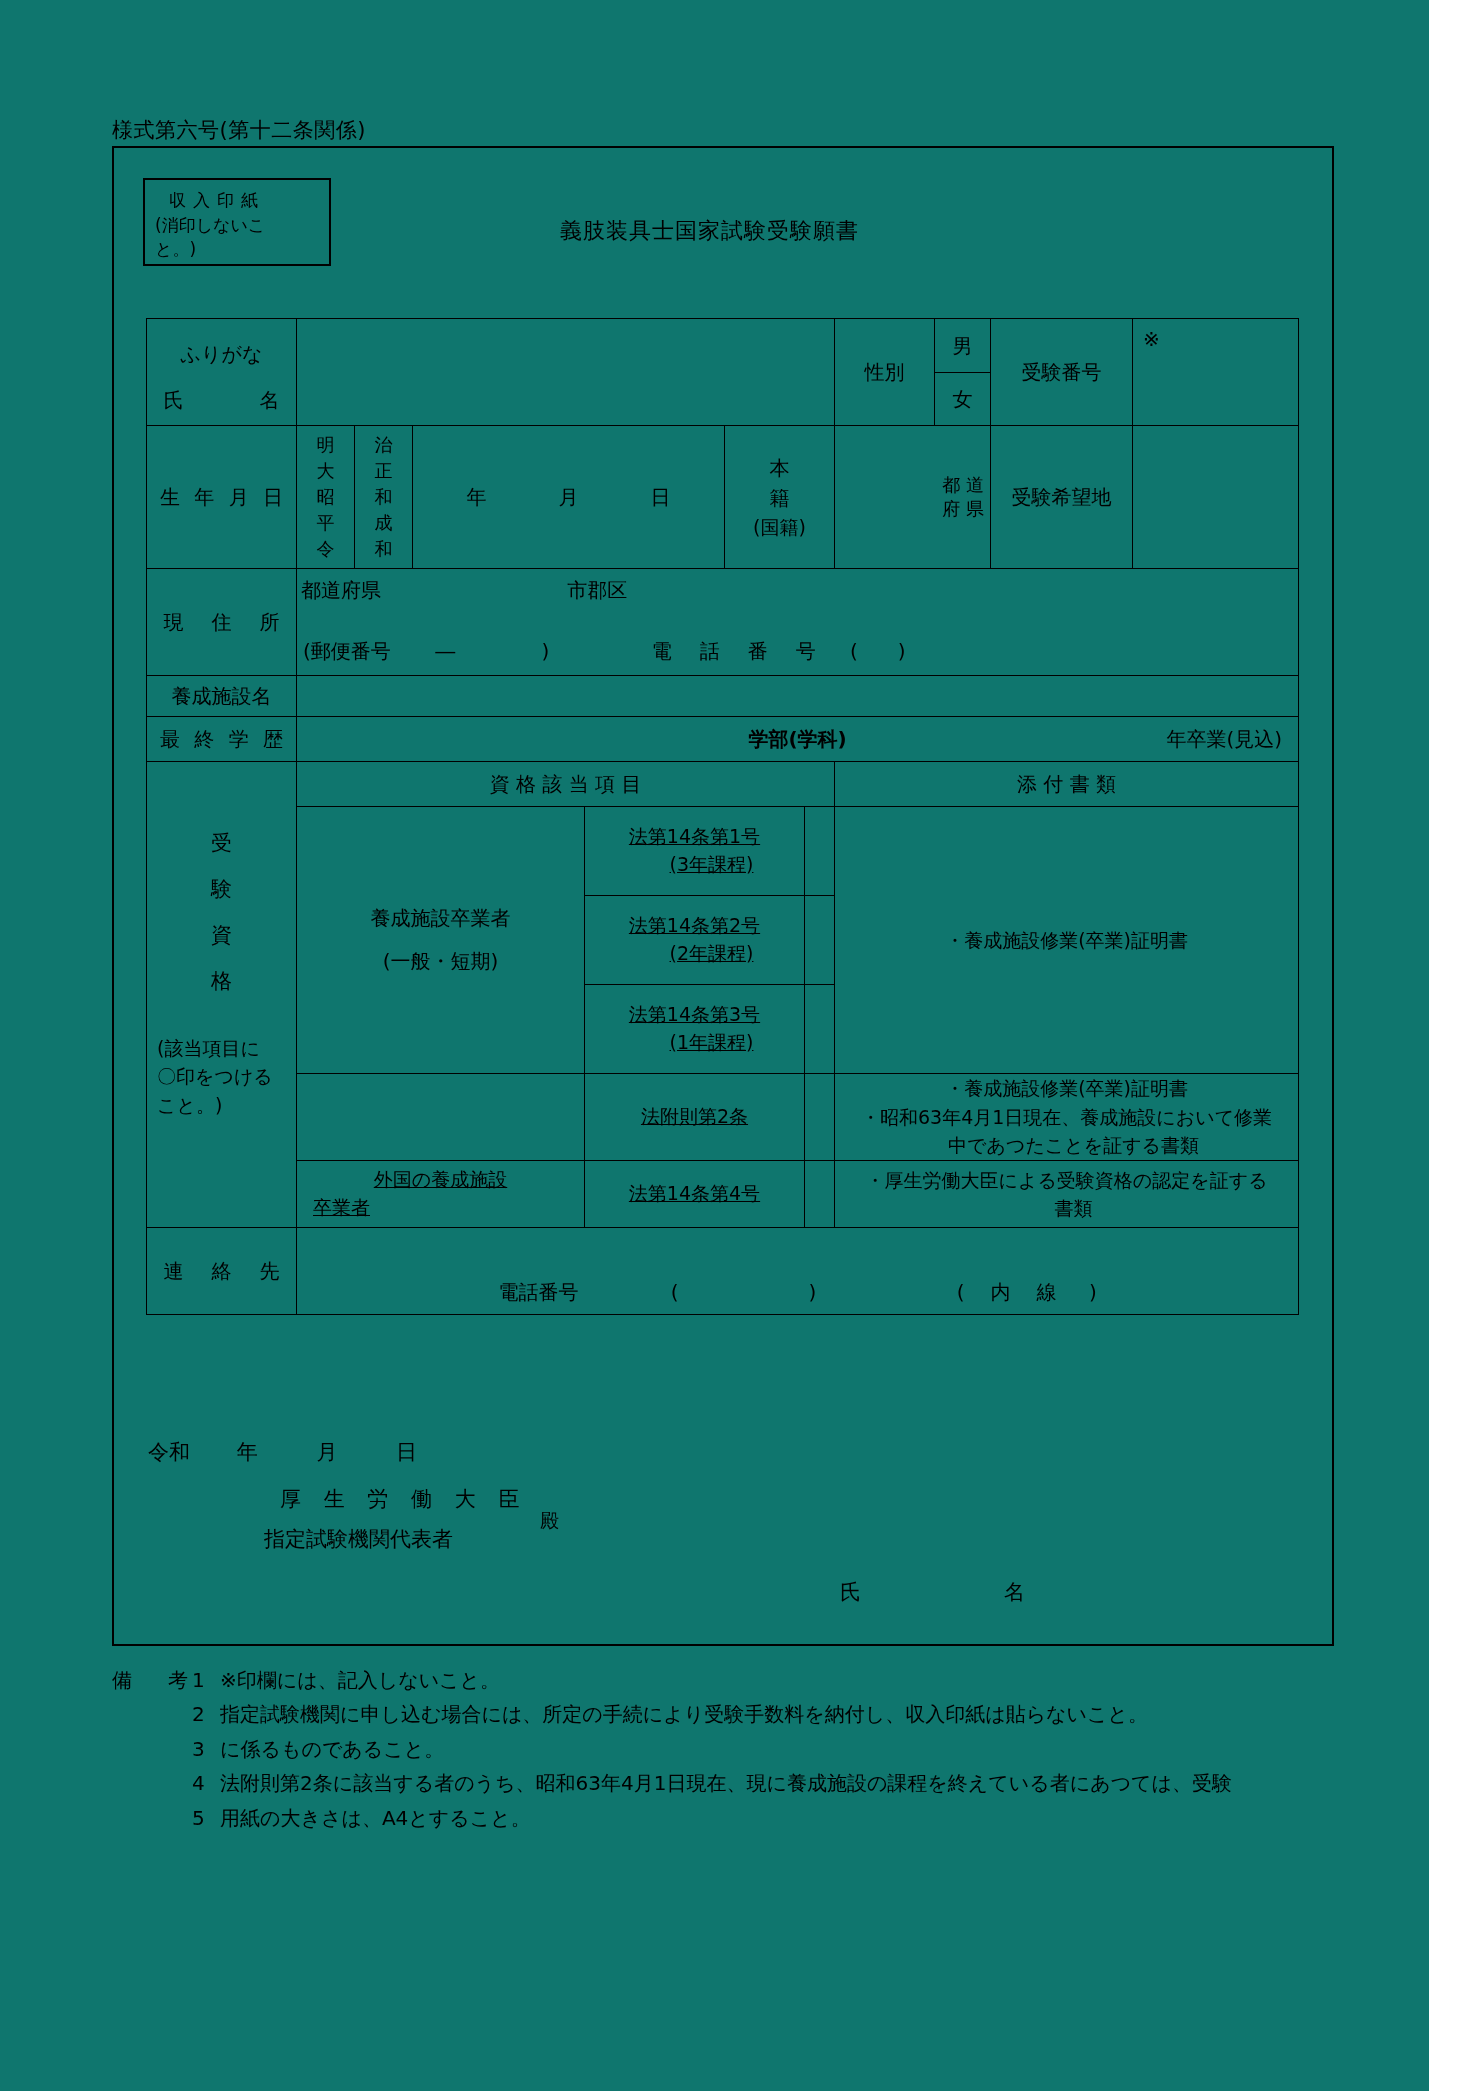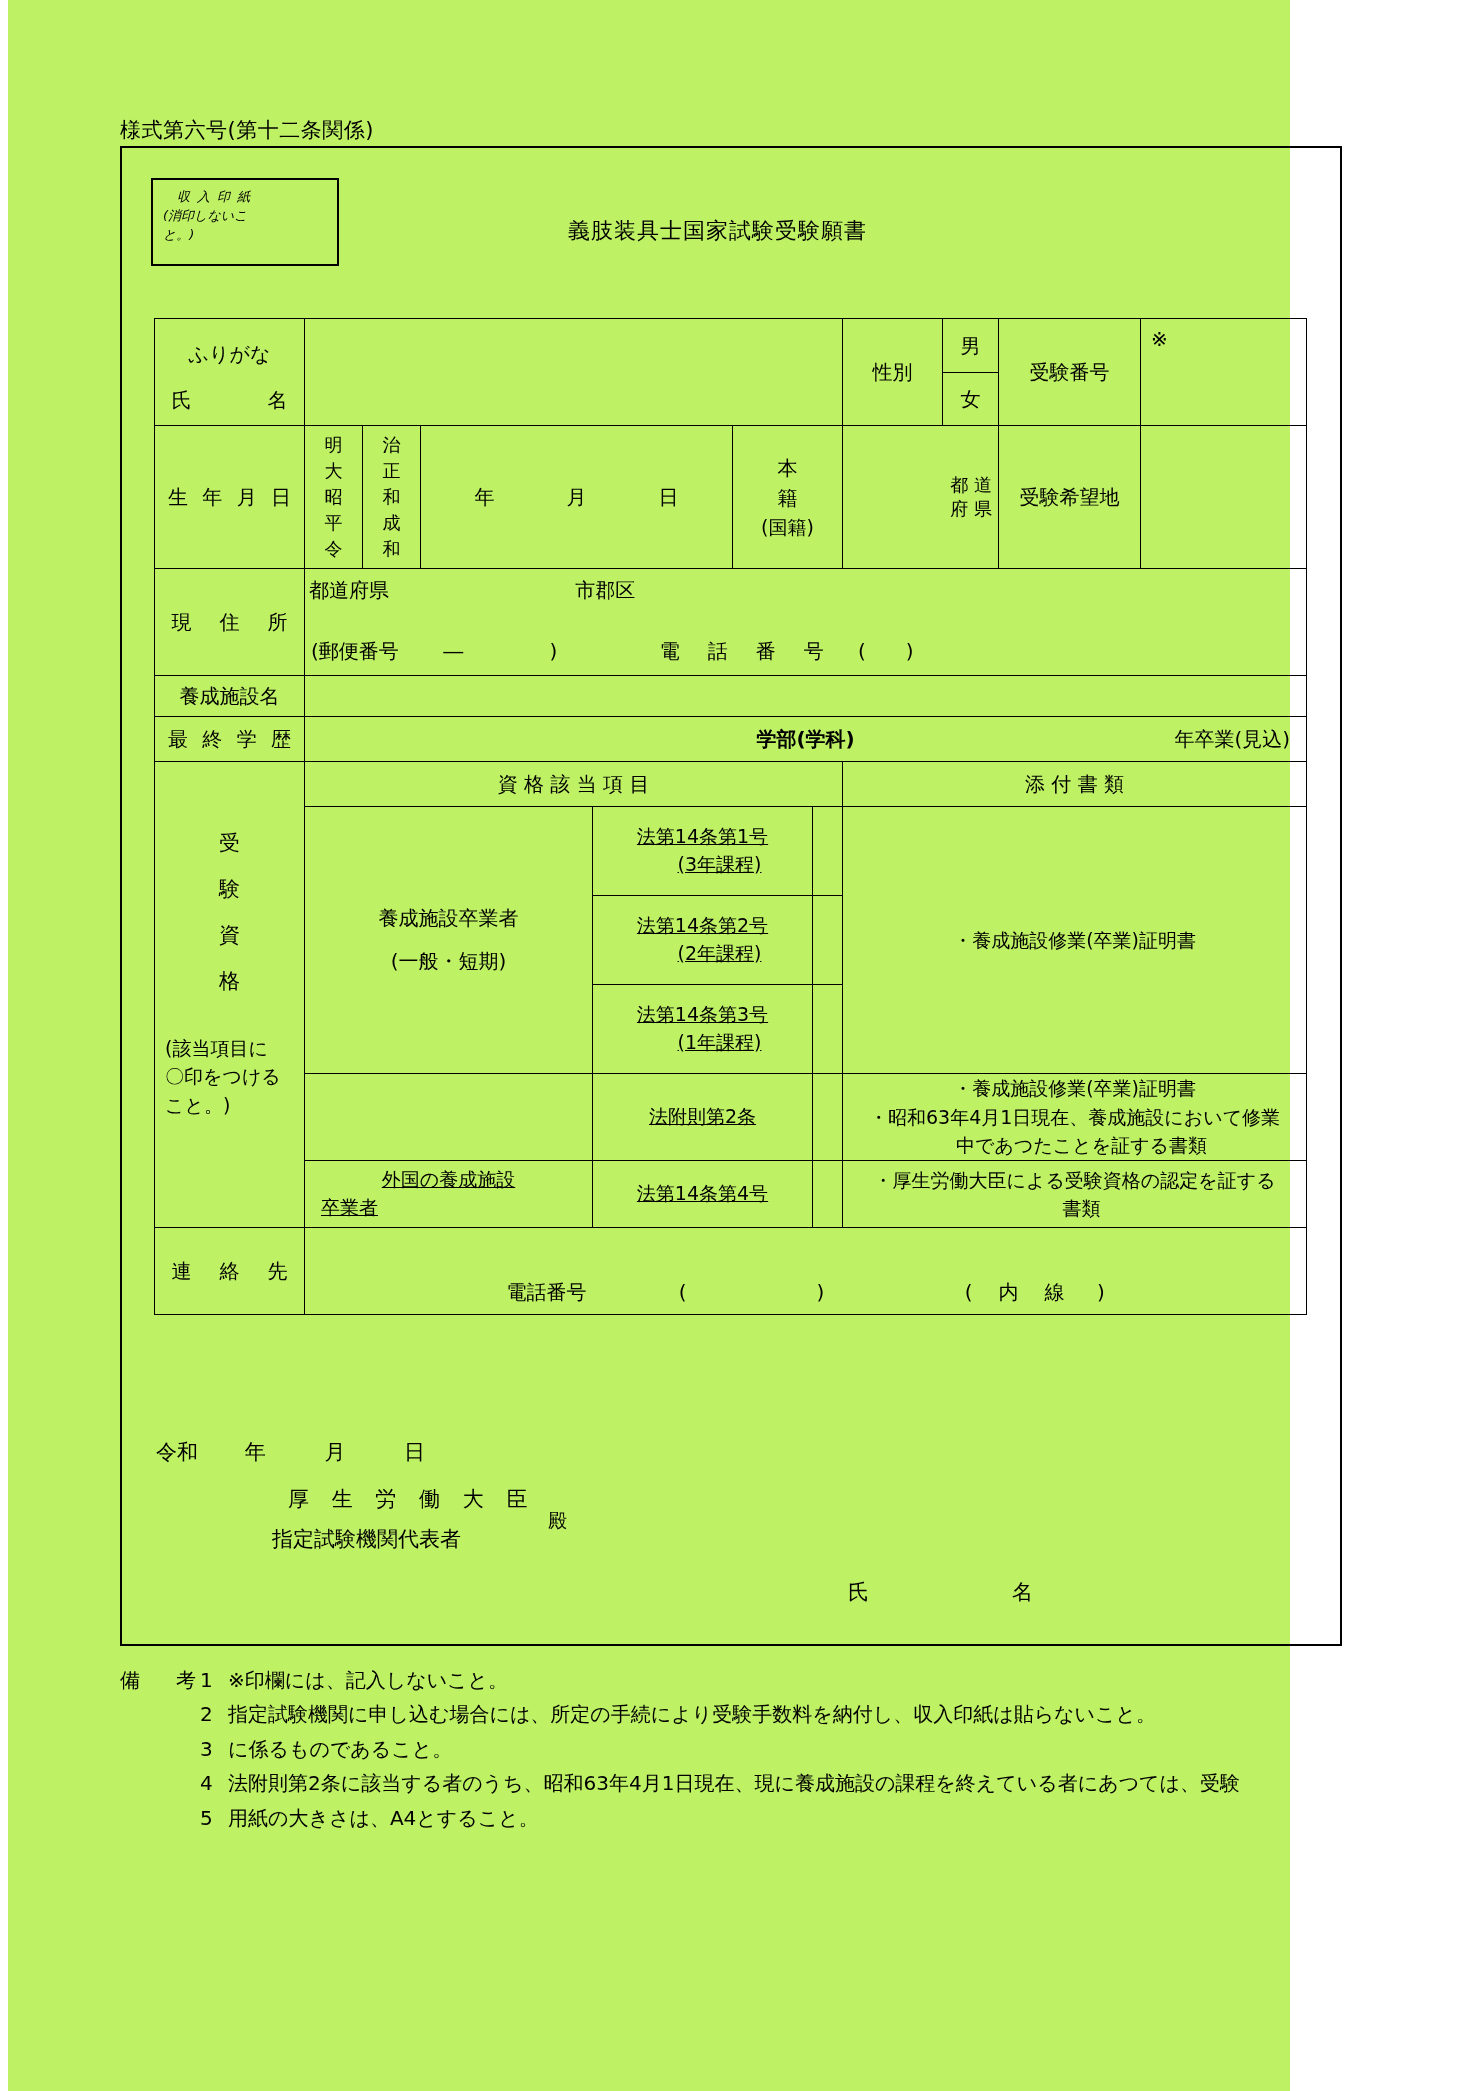--- a/index.html
+++ b/index.html
@@ -6,25 +6,24 @@
     margin: 0;
     padding: 0;
     background: #ffffff;
   }
   body {
     font-family: "DejaVu Sans", "Liberation Sans", sans-serif;
     color: #000000;
   }
   #page {
     position: relative;
-    width: 1282px;
+    width: 1429px;
     height: 2091px;
-    background: #bef264;
+    background: #0f766e;
     box-sizing: border-box;
-    margin-left: 8px;
   }
 
   
   .form-no {
     position: absolute;
     left: 112px;
     top: 116px;
     font-size: 21px;
     letter-spacing: 0.5px;
     white-space: nowrap;
@@ -44,23 +43,22 @@
   
   .stamp-box {
     position: absolute;
     left: 143px;
     top: 178px;
     width: 188px;
     height: 88px;
     border: 2px solid #000;
     box-sizing: border-box;
     padding: 8px 10px 16px 10px;
-    font-size: 13px;
+    font-size: 17px;
     line-height: 1.45;
-    font-style: italic;
   }
   .stamp-title {
     letter-spacing: 7px;
     padding-left: 14px;
   }
   .stamp-note { letter-spacing: 0px; }
 
   .doc-title {
     position: absolute;
     left: 560px;

